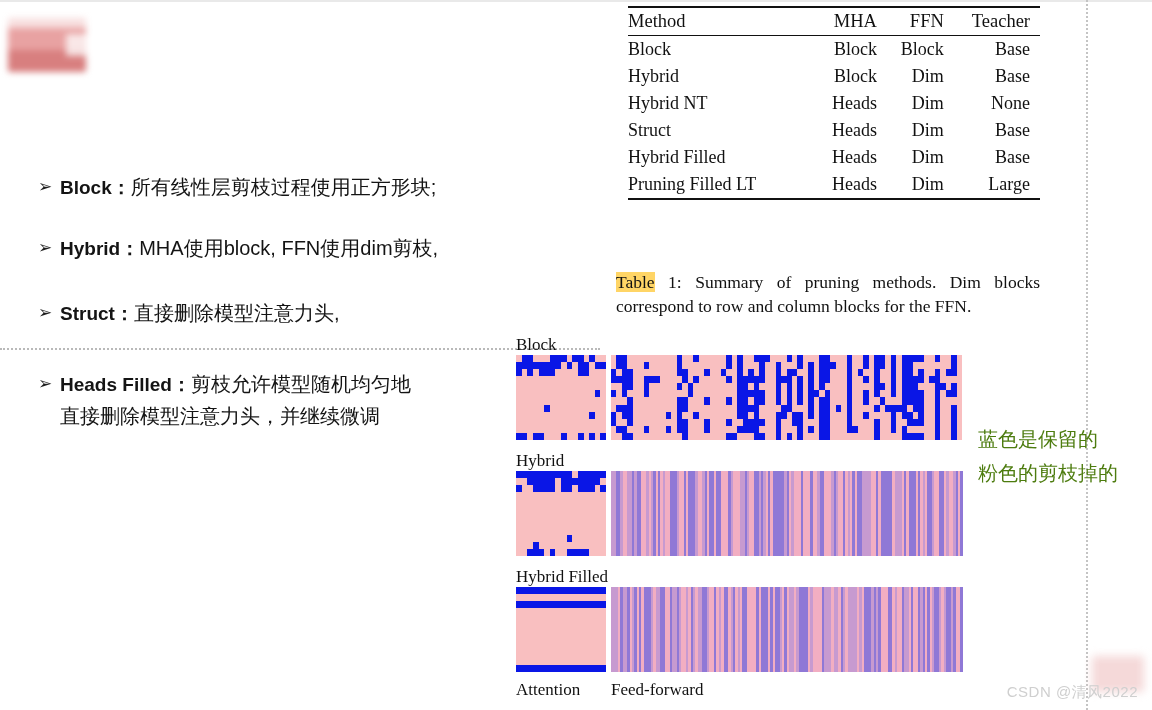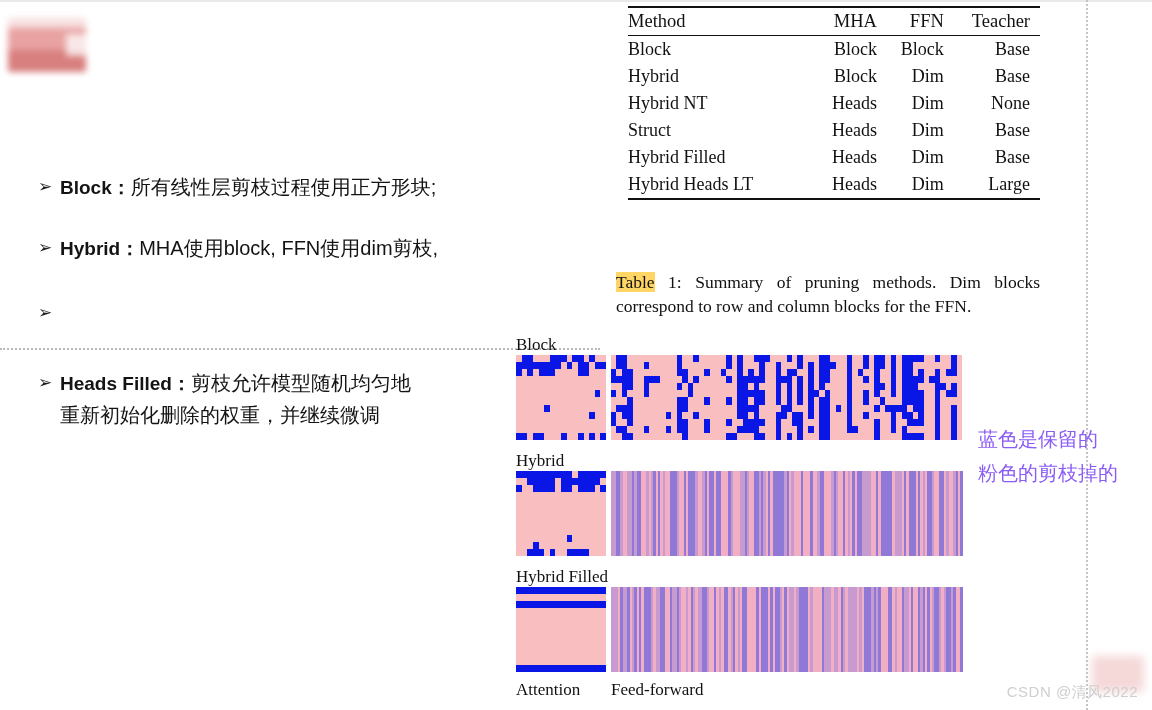--- a/index.html
+++ b/index.html
@@ -94,21 +94,21 @@
   .axis-labels{
     display:flex;margin-top:8px;
     font-family:"Liberation Serif","DejaVu Serif",serif;
     font-size:17px;color:#111;
   }
   .axis-att{width:95px;}
 
   
   .note{
     position:absolute;left:978px;top:422px;
-    font-size:20px;line-height:34px;color:#8b5cf6;white-space:nowrap;
+    font-size:20px;line-height:34px;color:#4d7c0f;white-space:nowrap;
   }
 
   
   .watermark{
     position:absolute;right:14px;bottom:8px;
     font-size:15px;color:#cfcfcf;letter-spacing:.5px;white-space:nowrap;
   }
   .wm-blob{
     position:absolute;right:8px;bottom:18px;width:52px;height:36px;
     background:rgba(236,186,186,.55);filter:blur(4px);border-radius:3px;
@@ -137,29 +137,30 @@
     <div class="bullet">
       <div class="bullet-row">
         <span class="arrow">➢</span>
         <span class="btext"><span class="bhead">Hybrid：</span><span>MHA使用block, FFN使用dim剪枝,</span></span>
       </div>
     </div>
 
     <div class="bullet" style="margin-top:34px;">
       <div class="bullet-row">
         <span class="arrow">➢</span>
+        <span class="btext"><span class="bhead">Struct：</span><span>直接删除模型注意力头,</span></span>
       </div>
     </div>
 
     <div class="bullet" style="margin-top:40px;">
       <div class="bullet-row">
         <span class="arrow">➢</span>
         <span class="btext"><span class="bhead">Heads Filled：</span><span>剪枝允许模型随机均匀地</span></span>
       </div>
-      <div class="bsub">重新初始化删除的权重，并继续微调</div>
+      <div class="bsub">直接删除模型注意力头，并继续微调</div>
     </div>
 
   </div>
 
   <div class="paper-table">
     <table>
       <thead>
         <tr class="rule-top rule-mid">
           <th class="tcol-method">Method</th>
           <th class="tcol-num">MHA</th>
@@ -192,21 +193,21 @@
             <td class="tcol-num">Dim</td>
             <td class="tcol-num">Base</td>
           </tr>
           <tr>
             <td class="tcol-method">Hybrid Filled</td>
             <td class="tcol-num">Heads</td>
             <td class="tcol-num">Dim</td>
             <td class="tcol-num">Base</td>
           </tr>
           <tr class="rule-bot">
-            <td class="tcol-method">Hybrid Heads LT</td>
+            <td class="tcol-method">Pruning Filled LT</td>
             <td class="tcol-num">Heads</td>
             <td class="tcol-num">Dim</td>
             <td class="tcol-num">Large</td>
           </tr>
         </tbody>
     </table>
   </div>
 
   <div class="caption">
     <span class="hl">Table</span><span> 1: Summary of pruning methods. Dim blocks correspond to row and column blocks for the FFN.</span>

